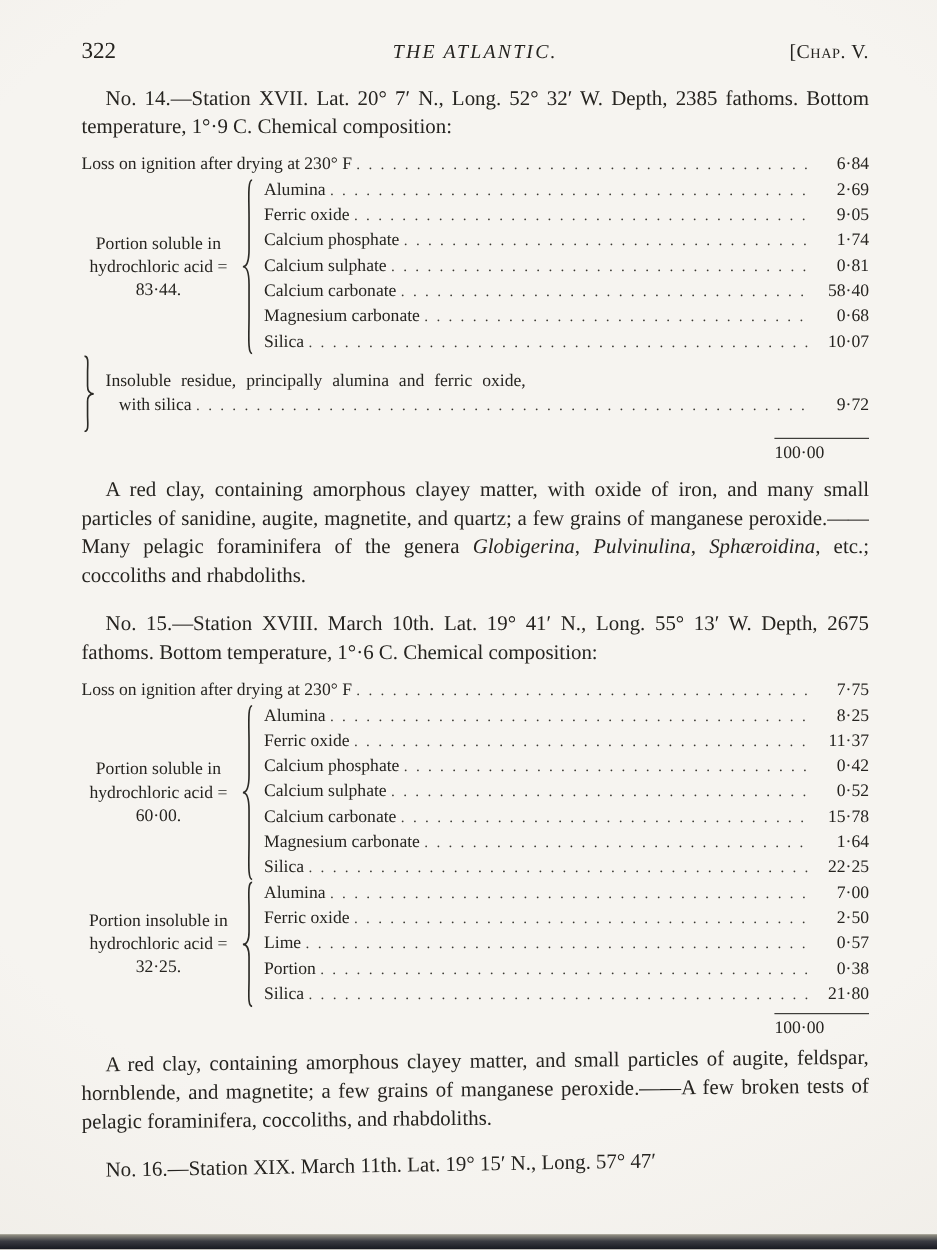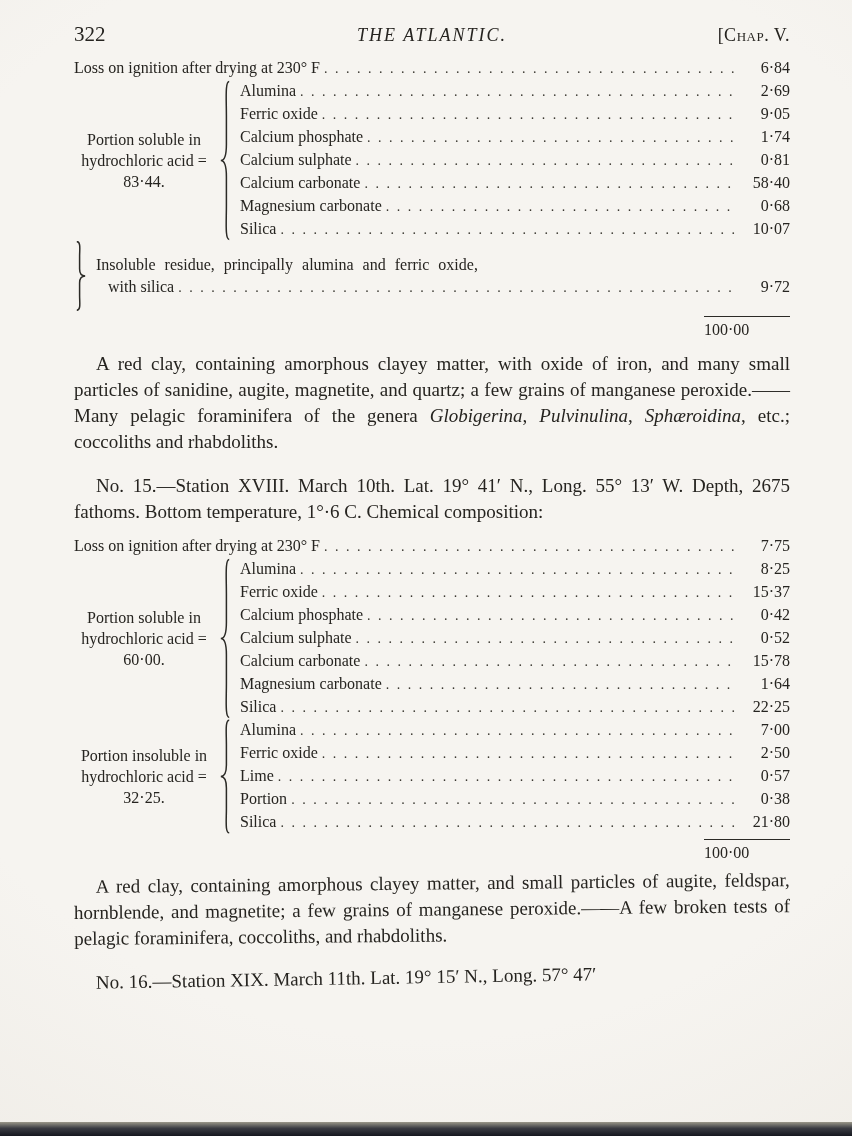--- a/index.html
+++ b/index.html
@@ -16,20 +16,21 @@
   }
   .content { padding: 16px 62px 0 74px; }
 
   
   .pg-header {
     display: grid;
     grid-template-columns: 1fr auto 1fr;
     align-items: baseline;
     font-size: 18px;
     padding-top: 6px;
+    margin-top: 12px;
   }
   .pg-num { font-size: 21px; justify-self: start; }
   .pg-title { font-style: italic; letter-spacing: 2px; font-size: 18px; justify-self: center; }
   .pg-chap { font-variant: small-caps; font-size: 18px; justify-self: end; letter-spacing: 0.5px; }
 
   
   .para {
     margin: 18px 0 0 0;
     font-size: 19px;
     line-height: 26px;
@@ -106,20 +107,21 @@
 
 <div class="page">
   <div class="content">
 
     <div class="pg-header">
       <span class="pg-num">322</span>
       <span class="pg-title">THE ATLANTIC.</span>
       <span class="pg-chap">[Chap. V.</span>
     </div>
 
+    <p class="para">No. 14.—Station XVII.  Lat. 20° 7′ N., Long. 52° 32′ W.  Depth, 2385 fathoms.  Bottom temperature, 1°·9 C.  Chemical composition:</p>
 
     <div class="comp-table">
       <div class="crow">
         <span class="lbl">Loss on ignition after drying at 230° F</span>
         <span class="leader"></span>
         <span class="val">6·84</span>
       </div>
 
       <div class="group">
         <div class="side">Portion soluble in hydrochloric acid = 83·44.</div>
@@ -208,21 +210,21 @@
         </div>
         <div class="rows">
           <div class="crow">
               <span class="lbl">Alumina</span>
               <span class="leader"></span>
               <span class="val">8·25</span>
             </div>
           <div class="crow">
               <span class="lbl">Ferric oxide</span>
               <span class="leader"></span>
-              <span class="val">15·37</span>
+              <span class="val">11·37</span>
             </div>
           <div class="crow">
               <span class="lbl">Calcium phosphate</span>
               <span class="leader"></span>
               <span class="val">0·42</span>
             </div>
           <div class="crow">
               <span class="lbl">Calcium sulphate</span>
               <span class="leader"></span>
               <span class="val">0·52</span>

